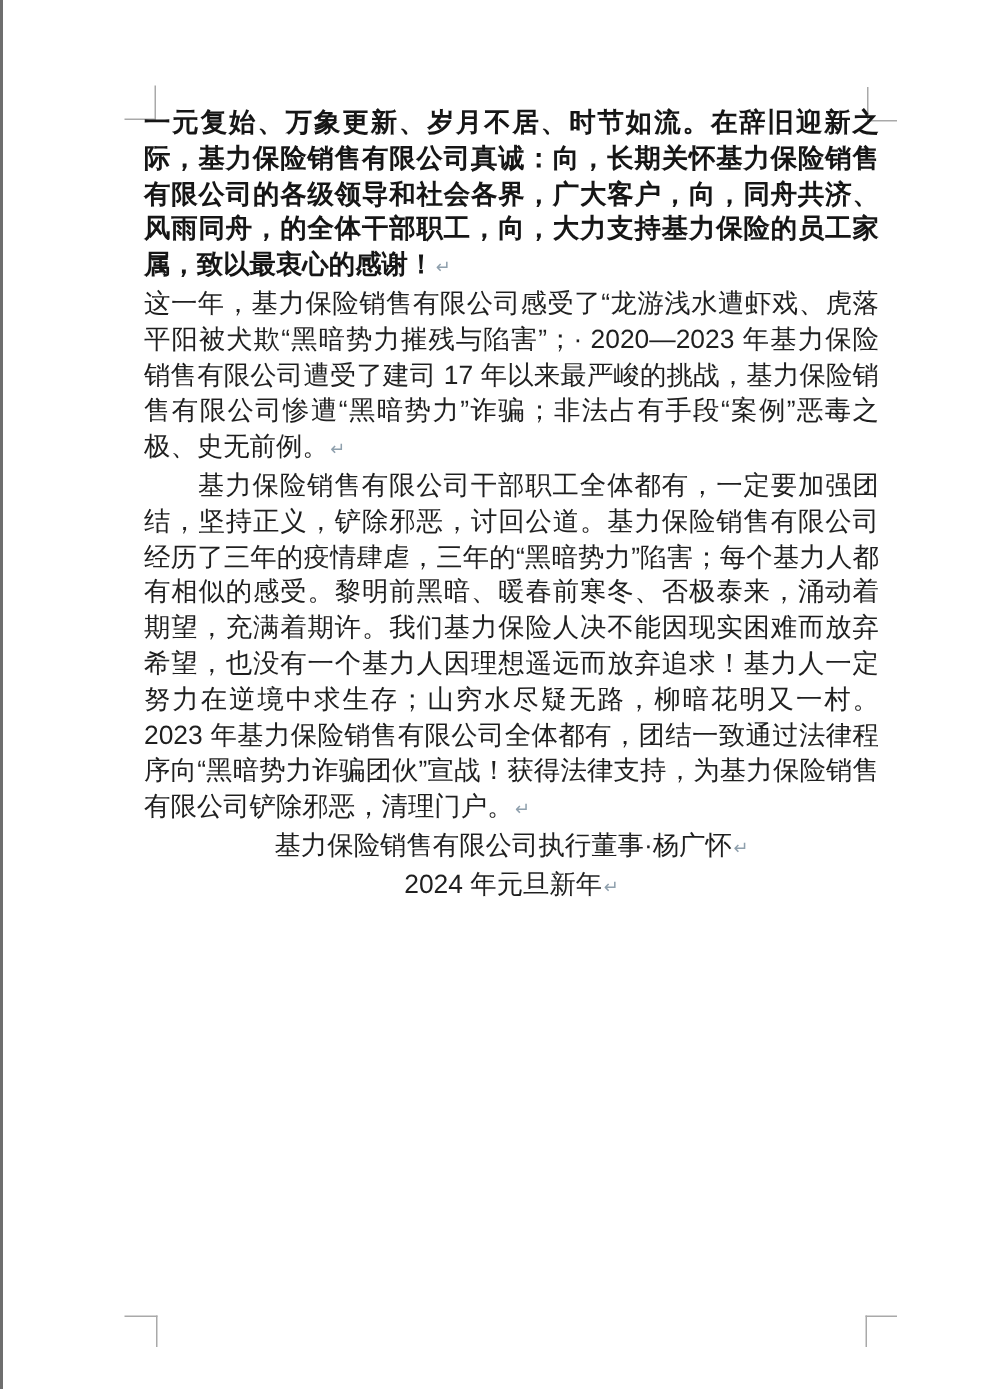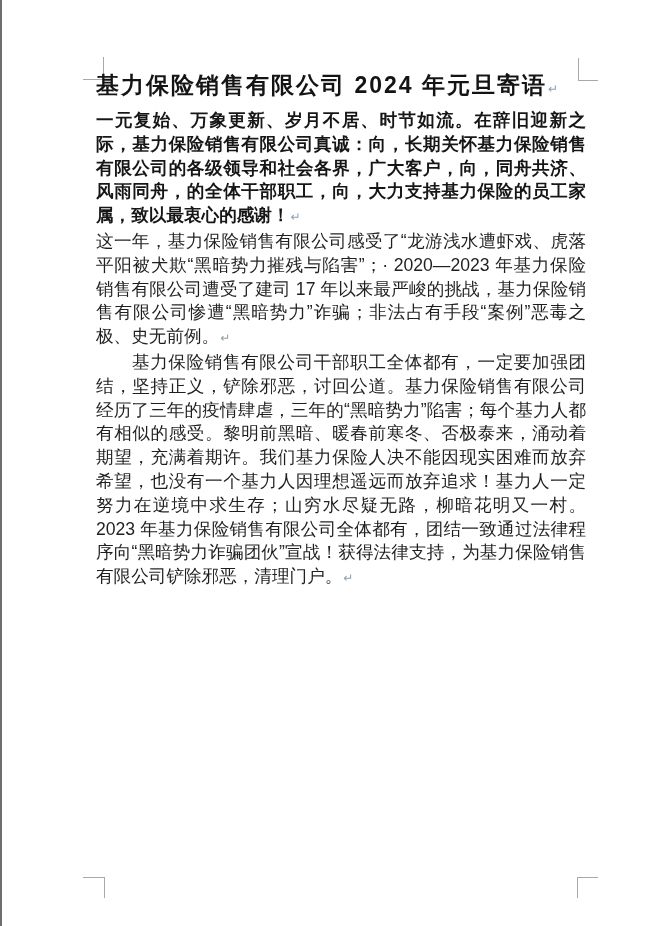--- a/index.html
+++ b/index.html
@@ -61,20 +61,21 @@
 
 <div class="page">
   <div class="page-edge"></div>
 
   <div class="crop tl"></div>
   <div class="crop tr"></div>
   <div class="crop bl"></div>
   <div class="crop br"></div>
 
   <div class="text-area">
-    <h1 class="doc-title"><span>基力保险销售有限公司 2024 年元旦寄语</span><span class="pmark">↵</span></h1>
     <div>
         <p class="para bold"><span>一元复始、万象更新、岁月不居、时节如流。在辞旧迎新之际，基力保险销售有限公司真诚：向，长期关怀基力保险销售有限公司的各级领导和社会各界，广大客户，向，同舟共济、风雨同舟，的全体干部职工，向，大力支持基力保险的员工家属，致以最衷心的感谢！</span><span class="pmark">↵</span></p>
         <p class="para"><span>这一年，基力保险销售有限公司感受了“龙游浅水遭虾戏、虎落平阳被犬欺“黑暗势力摧残与陷害”；· 2020—2023 年基力保险销售有限公司遭受了建司 17 年以来最严峻的挑战，基力保险销售有限公司惨遭“黑暗势力”诈骗；非法占有手段“案例”恶毒之极、史无前例。</span><span class="pmark">↵</span></p>
         <p class="para indent"><span>基力保险销售有限公司干部职工全体都有，一定要加强团结，坚持正义，铲除邪恶，讨回公道。基力保险销售有限公司经历了三年的疫情肆虐，三年的“黑暗势力”陷害；每个基力人都有相似的感受。黎明前黑暗、暖春前寒冬、否极泰来，涌动着期望，充满着期许。我们基力保险人决不能因现实困难而放弃希望，也没有一个基力人因理想遥远而放弃追求！基力人一定努力在逆境中求生存；山穷水尽疑无路，柳暗花明又一村。2023 年基力保险销售有限公司全体都有，团结一致通过法律程序向“黑暗势力诈骗团伙”宣战！获得法律支持，为基力保险销售有限公司铲除邪恶，清理门户。</span><span class="pmark">↵</span></p>
+        <p class="para center"><span>基力保险销售有限公司执行董事·杨广怀</span><span class="pmark">↵</span></p>
+        <p class="para center"><span>2024 年元旦新年</span><span class="pmark">↵</span></p>
       </div>
   </div>
 </div>
 
 </body></html>

